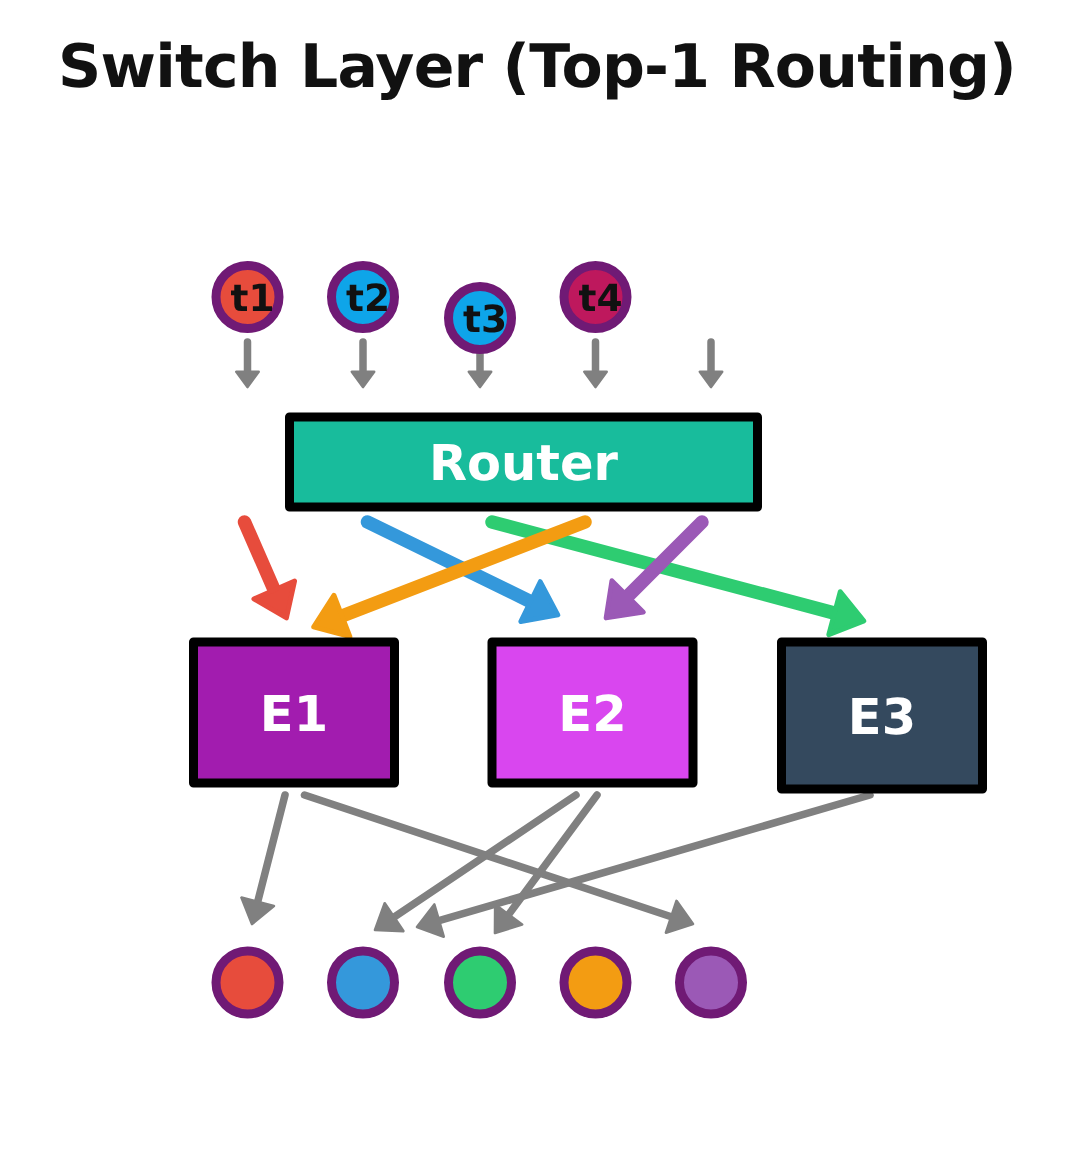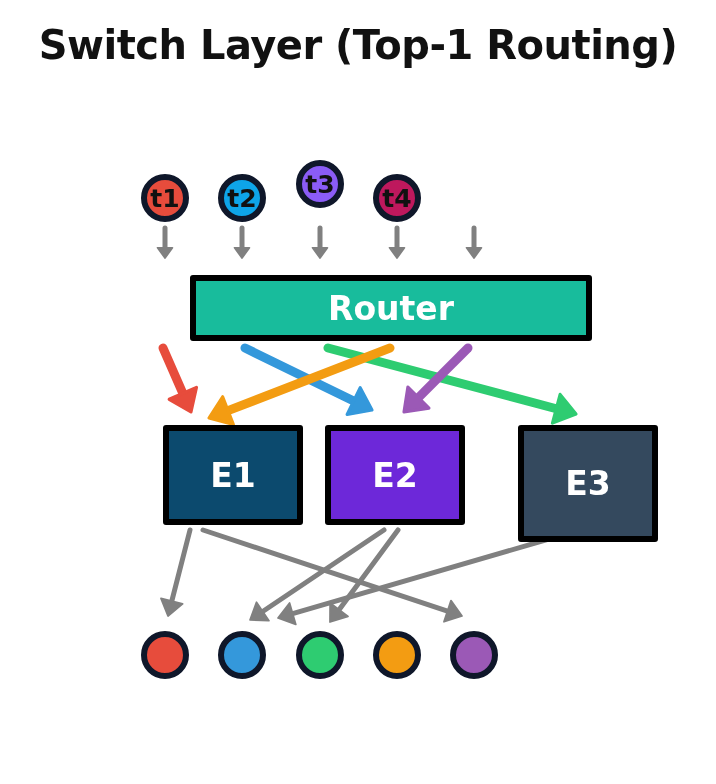--- a/index.html
+++ b/index.html
@@ -29,25 +29,25 @@
     font-weight: bold;
     color: #111111;
     letter-spacing: -0.5px;
     font-family: "DejaVu Sans", sans-serif;
   }
   .node-circle {
     position: absolute;
     width: 48px;
     height: 48px;
     border-radius: 50%;
-    border: 6px solid #0f172a;
+    border: 6px solid #701a75;
     box-sizing: border-box;
     display: flex;
     align-items: center;
-    justify-content: center;
+    justify-content: flex-end;
     font-size: 25px;
     font-weight: bold;
     color: #111111;
     font-family: "DejaVu Sans", sans-serif;
     line-height: 1;
   }
   .box {
     position: absolute;
     border: 6px solid #000000;
     box-sizing: border-box;
@@ -152,38 +152,38 @@
         <polygon points="278,618 289.56701386803616,603.0053412784199 295.8111642256107,624.4341300055506" fill="#808080" stroke="#808080" stroke-width="1.75" stroke-linejoin="round"></polygon>
       </g>
     </svg>
 
   <div class="node-circle" id="token-0" style="left: 141px; top: 174px; background: rgb(231, 76, 60);">
     <span>t1</span>
   </div>
   <div class="node-circle" id="token-1" style="left: 218px; top: 174px; background: #0ea5e9;">
     <span>t2</span>
   </div>
-  <div class="node-circle" id="token-2" style="left: 296px; top: 160px; background: #8b5cf6;">
+  <div class="node-circle" id="token-2" style="left: 296px; top: 188px; background: #0ea5e9;">
     <span>t3</span>
   </div>
   <div class="node-circle" id="token-3" style="left: 373px; top: 174px; background: #be185d;">
     <span>t4</span>
   </div>
 
-  <div class="box" id="router-box" style="left: 190px; top: 275px; width: 402px; height: 66px;">
+  <div class="box" id="router-box" style="left: 190px; top: 275px; width: 318px; height: 66px;">
     <span>Router</span>
   </div>
 
-  <div class="box expert-box" id="expert-0" style="left: 126px; top: 425px; width: 140px; height: 100px; background: #0c4a6e; margin-left: 37px;">
+  <div class="box expert-box" id="expert-0" style="left: 126px; top: 425px; width: 140px; height: 100px; background: #a21caf;">
     <span>E1</span>
   </div>
-  <div class="box expert-box" id="expert-1" style="left: 325px; top: 425px; width: 140px; height: 100px; background: #6d28d9;">
+  <div class="box expert-box" id="expert-1" style="left: 325px; top: 425px; width: 140px; height: 100px; background: #d946ef;">
     <span>E2</span>
   </div>
-  <div class="box expert-box" id="expert-2" style="left: 518px; top: 425px; width: 140px; height: 117px; background: rgb(52, 73, 94);">
+  <div class="box expert-box" id="expert-2" style="left: 518px; top: 425px; width: 140px; height: 104px; background: rgb(52, 73, 94);">
     <span>E3</span>
   </div>
 
   <div class="node-circle" id="output-0" style="left: 141px; top: 631px; background: rgb(231, 76, 60);"></div>
   <div class="node-circle" id="output-1" style="left: 218px; top: 631px; background: rgb(52, 152, 219);"></div>
   <div class="node-circle" id="output-2" style="left: 296px; top: 631px; background: rgb(46, 204, 113);"></div>
   <div class="node-circle" id="output-3" style="left: 373px; top: 631px; background: rgb(243, 156, 18);"></div>
   <div class="node-circle" id="output-4" style="left: 450px; top: 631px; background: rgb(155, 89, 182);"></div>
 
 </div>

